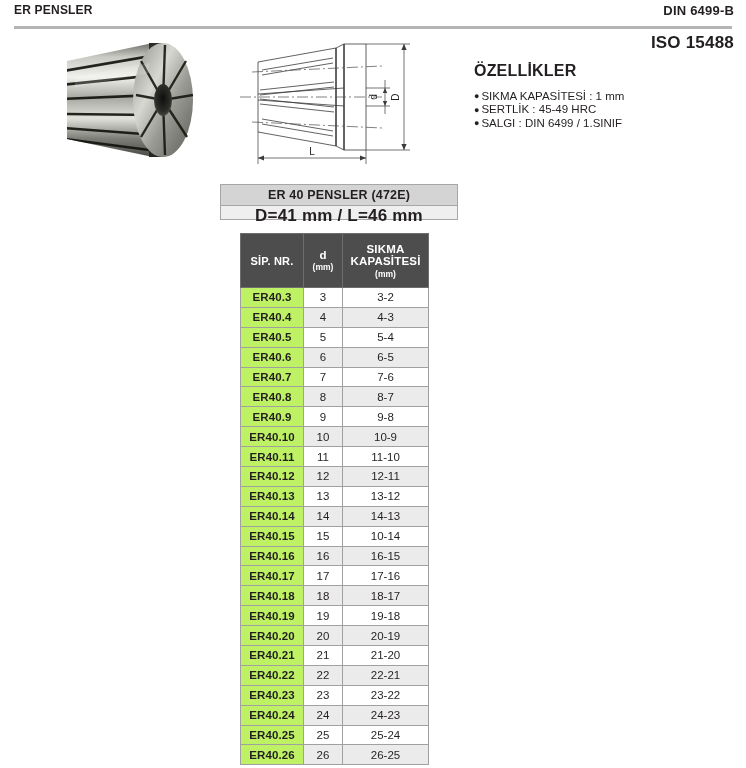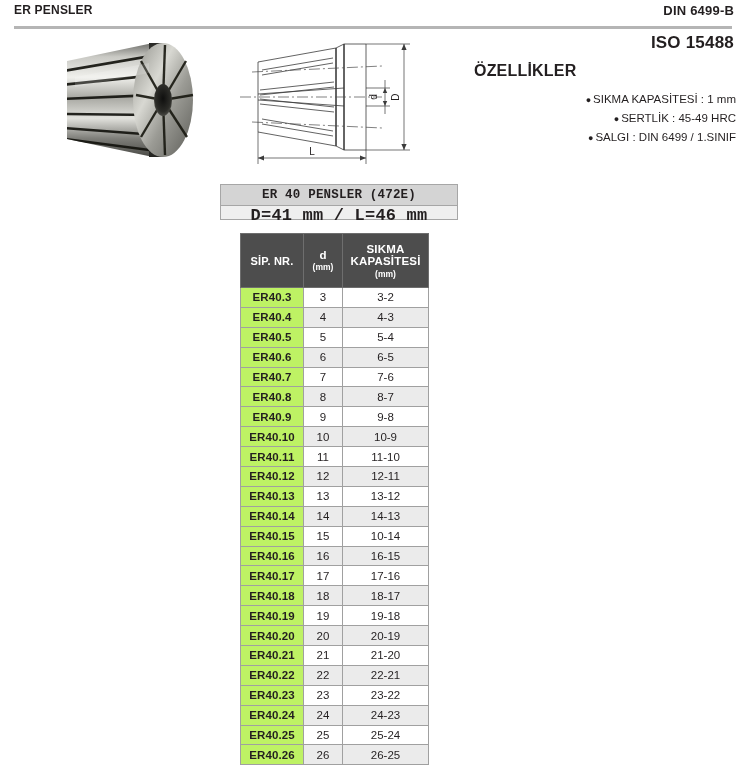--- a/index.html
+++ b/index.html
@@ -85,23 +85,22 @@
     margin-bottom: 10px;
   }
   .spec-list {
     list-style: none;
     margin: 0;
     padding: 0;
   }
   .spec-list li {
     font-size: 11.5px;
     color: #231f20;
-    line-height: 18px;
+    line-height: 13px;
     white-space: nowrap;
-    text-align: right;
   }
   .spec-bullet {
     font-size: 9px;
     vertical-align: middle;
     margin-right: 2px;
   }
 
   
   #title-block {
     position: absolute;
@@ -109,21 +108,20 @@
     width: 238px;
   }
   .tb-row {
     box-sizing: border-box;
     width: 238px;
     border: 1px solid #a6a6a6;
     text-align: center;
     font-weight: bold;
     letter-spacing: 0.2px;
     color: #231f20;
-    font-family: Liberation Mono, monospace;
   }
   .tb-main {
     height: 22px;
     line-height: 20px;
     font-size: 12.5px;
     background: #d4d4d4;
   }
   .tb-sub {
     height: 14px;
     line-height: 19px;

